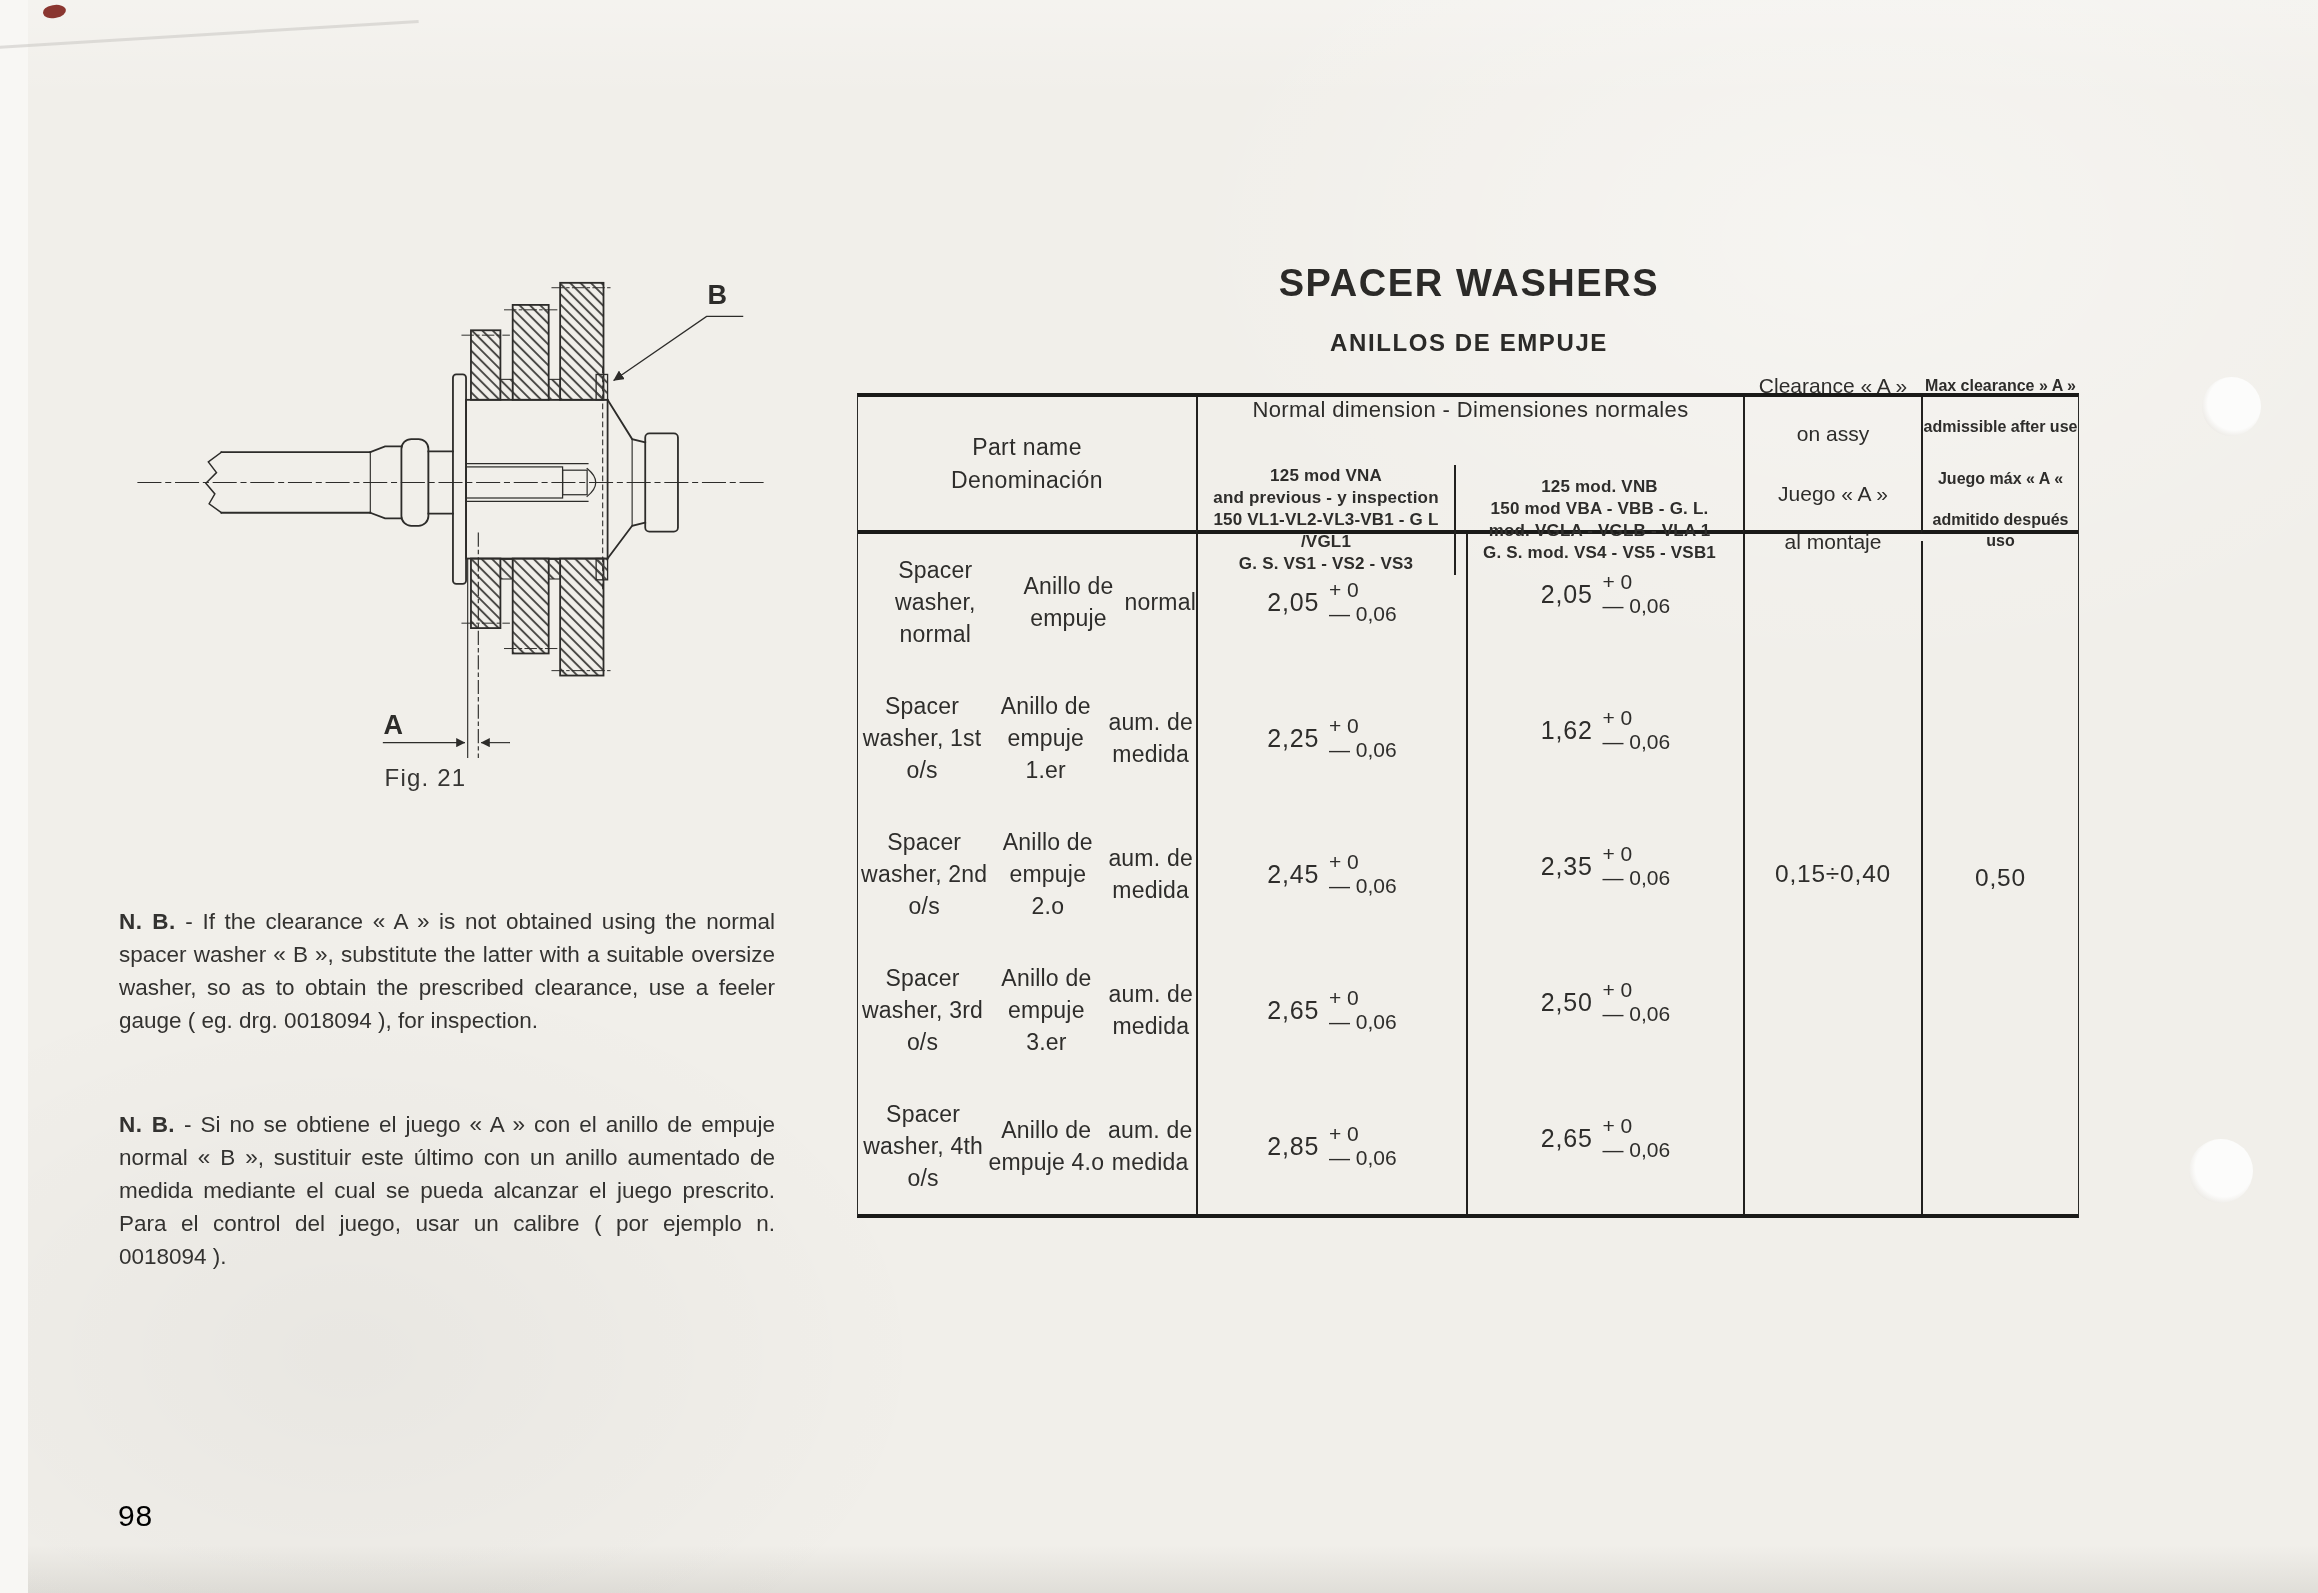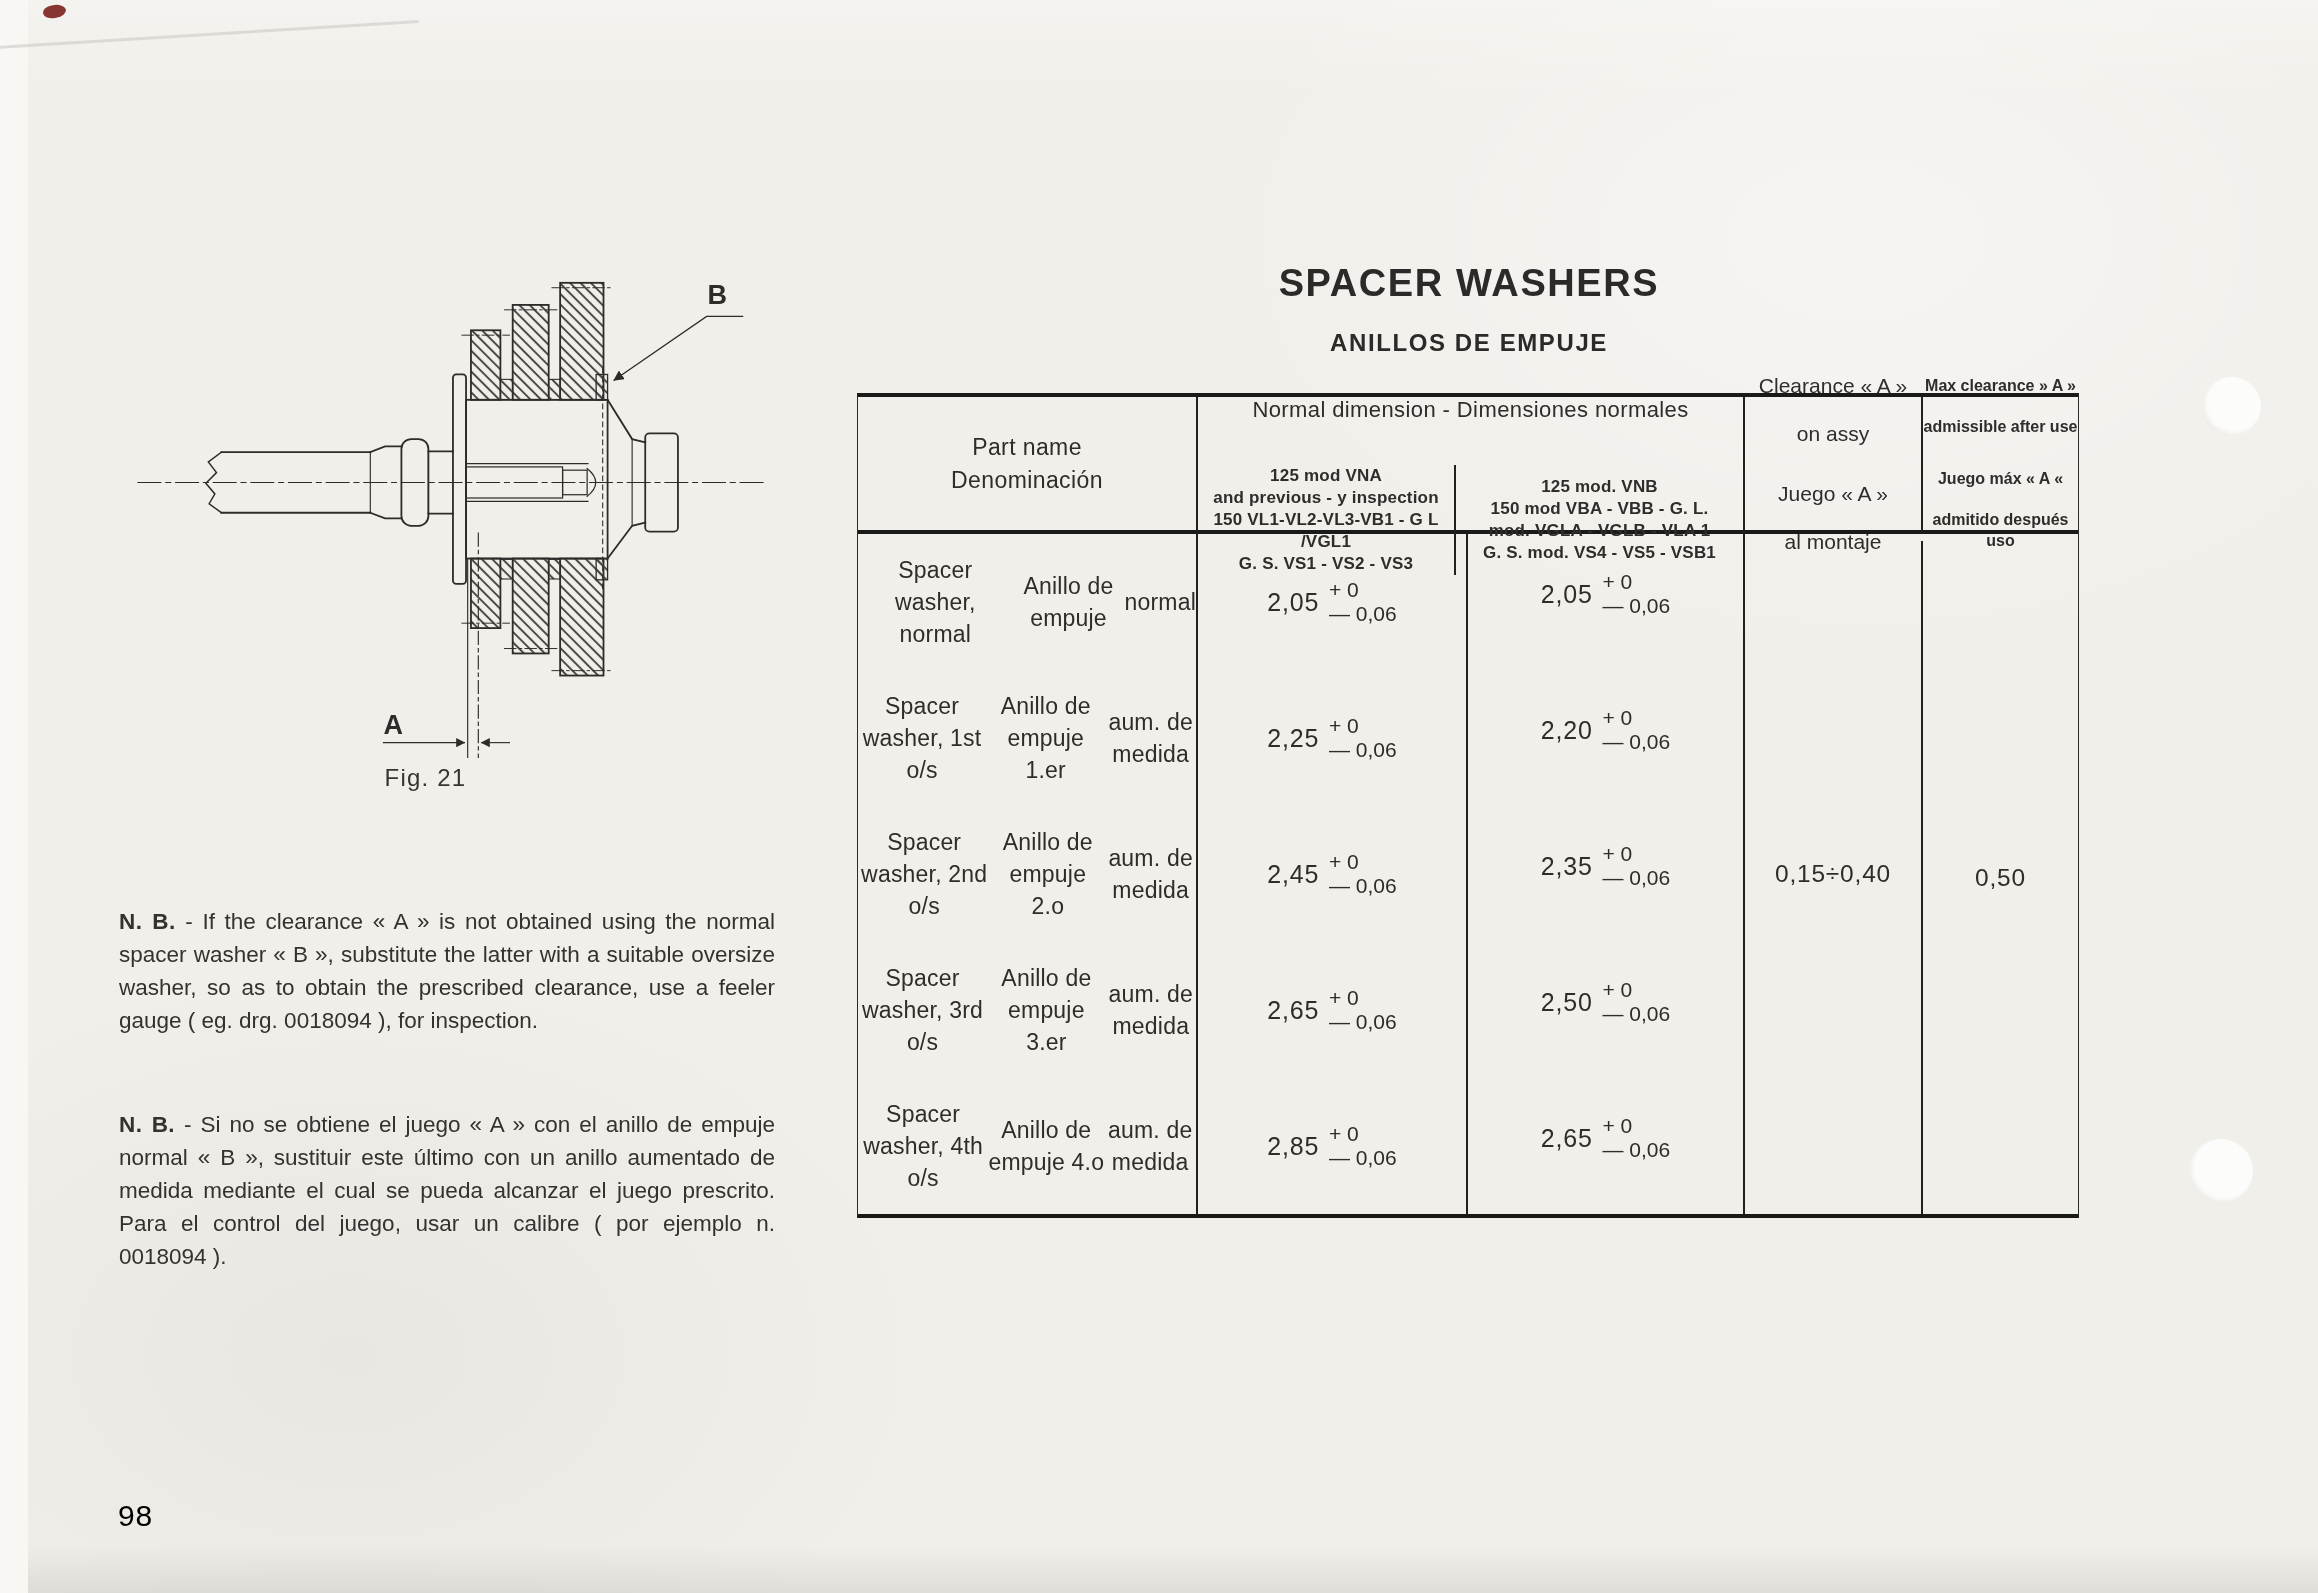--- a/index.html
+++ b/index.html
@@ -239,21 +239,21 @@
       <div class="dim">
           <span class="v">2,25</span>
         <span class="tol">
             <span>+ 0</span>
             <span>— 0,06</span>
           </span>
         </div>
     </div>
     <div class="cell-dim bl vnb-shift" style="grid-row:3;grid-column:3">
       <div class="dim">
-          <span class="v">2,20</span>
+          <span class="v">1,62</span>
         <span class="tol">
             <span>+ 0</span>
             <span>— 0,06</span>
           </span>
         </div>
     </div>
 
     <div class="cell-name" style="grid-row:4">
       <span>Spacer washer, 2nd o/s</span>
       <span>Anillo de empuje 2.o</span>

